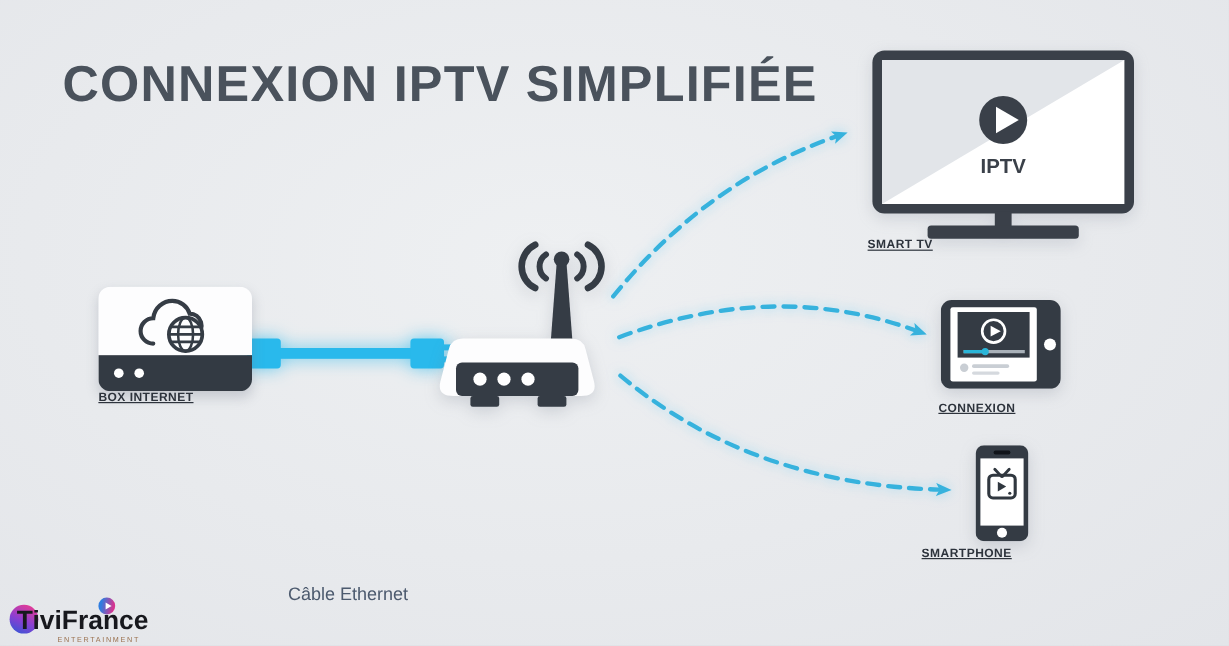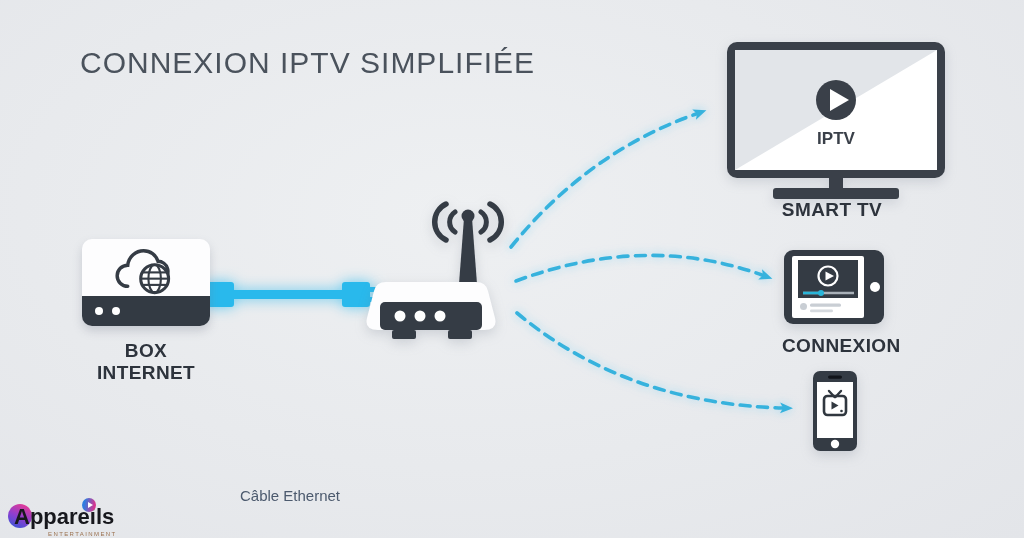--- a/index.html
+++ b/index.html
@@ -2,28 +2,28 @@
 <html><head>
 <meta charset="utf-8">
 <style>
   html,body{margin:0;padding:0;background:#dfe1e5;}
   #canvas{
     position:relative;width:1024px;height:538px;overflow:hidden;
     background:radial-gradient(ellipse at 45% 40%, #eef0f2 0%, #e8eaed 55%, #e3e5e9 100%);
     font-family:"Liberation Sans", sans-serif;
   }
   .title{
-    position:absolute;left:80px;top:46px;
-    font-size:30px;font-weight:400;letter-spacing:1px;color:#4a525c;
+    position:absolute;left:52px;top:46px;
+    font-size:42px;font-weight:700;letter-spacing:1px;color:#4a525c;
   }
   .label{
-    position:absolute;text-align:center;
-    font-size:19px;font-weight:700;letter-spacing:.4px;color:#2d333c;
+    position:absolute;
+    font-size:10px;font-weight:700;letter-spacing:.4px;color:#2d333c;text-decoration:underline;
   }
-  .lbl-box{left:82px;top:340px;width:128px;}
+  .lbl-box{left:82px;top:326px;width:128px;}
   .lbl-router{left:356px;top:339px;width:156px;}
   .lbl-tv{left:723px;top:199px;width:218px;}
   .lbl-tablet{left:782px;top:335px;width:100px;}
   .lbl-phone{left:768px;top:456px;width:136px;}
   .caption{
     position:absolute;text-align:center;width:200px;
     font-size:15px;color:#4c5a6e;
   }
   .cap-eth{left:190px;top:487px;}
   .cap-wifi{left:507px;top:487px;}
@@ -166,25 +166,26 @@
     <rect x="4" y="11" width="36" height="56" fill="#ffffff"></rect>
     <g>
       <line x1="16" y1="20" x2="21.5" y2="26" stroke="#30373f" stroke-width="2.4" stroke-linecap="round"></line>
       <line x1="28" y1="20" x2="22.5" y2="26" stroke="#30373f" stroke-width="2.4" stroke-linecap="round"></line>
       <rect x="11" y="25" width="22" height="19" rx="3.5" fill="none" stroke="#30373f" stroke-width="2.6"></rect>
       <polygon points="18.5,30.5 18.5,38.5 25.5,34.5" fill="#30373f"></polygon>
       <circle cx="28.5" cy="40" r="1.3" fill="#30373f"></circle>
     </g>
     <circle cx="22" cy="73" r="4.2" fill="#ffffff"></circle>
   </svg>
+  <div class="label lbl-phone">SMARTPHONE</div>
 
   <div class="caption cap-eth">Câble Ethernet</div>
 
   <div class="logo">
     <div class="logo-circle"></div>
-    <div class="logo-text">Appareils</div>
+    <div class="logo-text">TiviFrance</div>
     <div class="logo-play">
         <i></i>
       </div>
     <div class="logo-tag">ENTERTAINMENT</div>
   </div>
 
 </div>
 
 </body></html>

